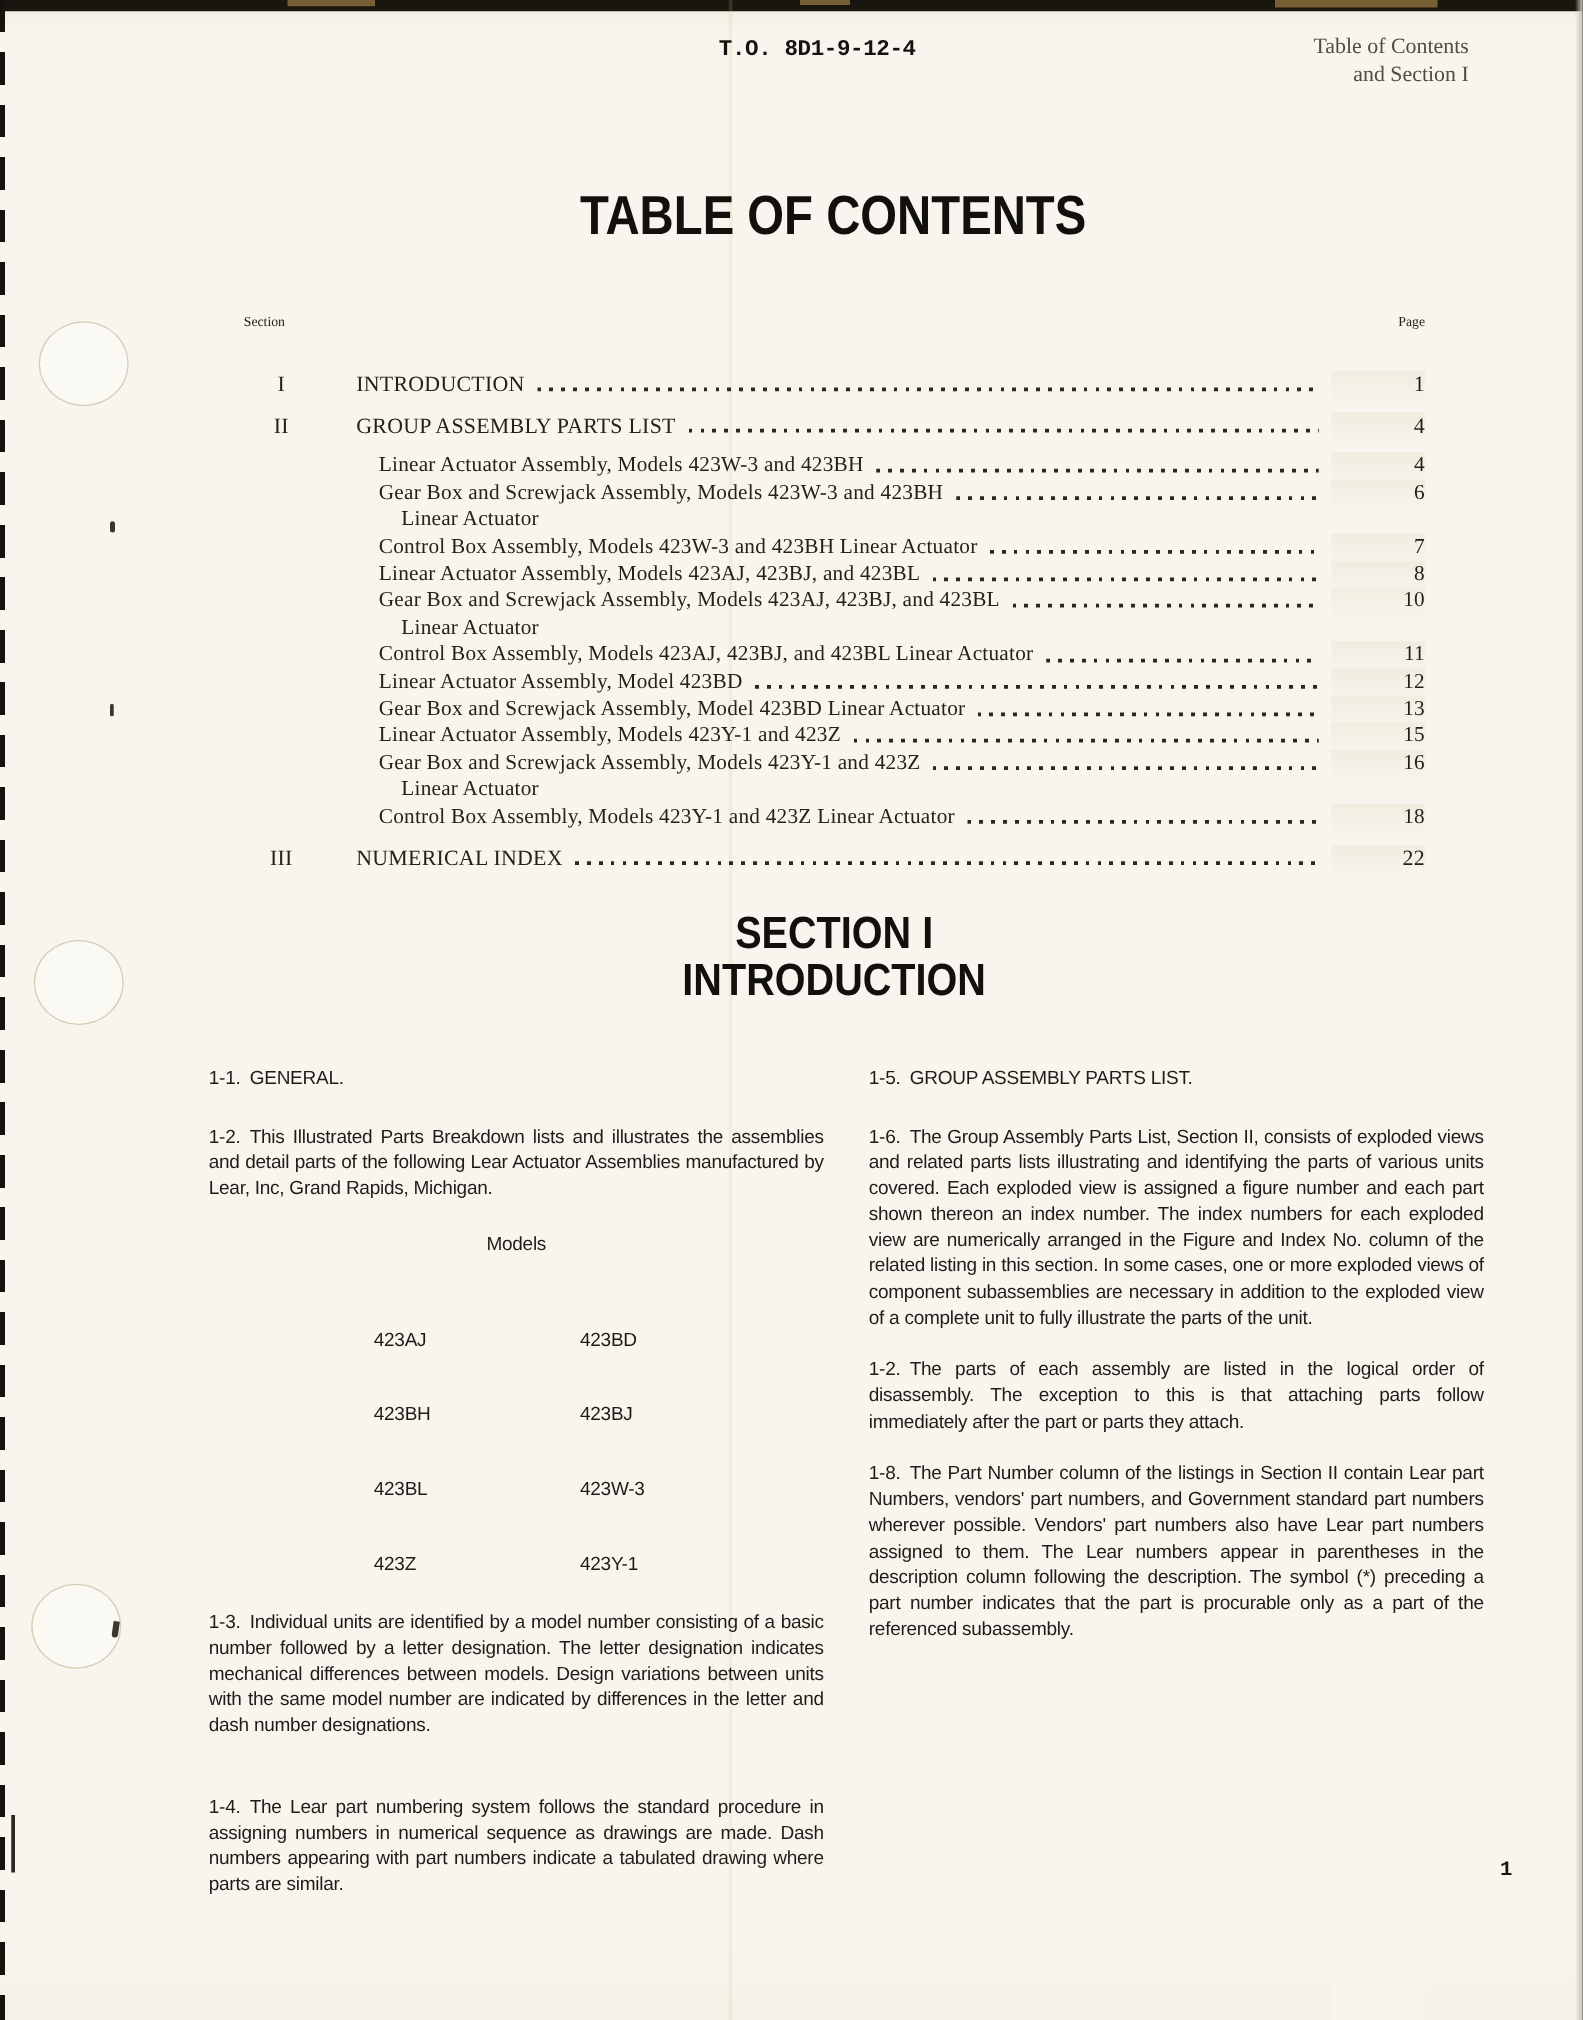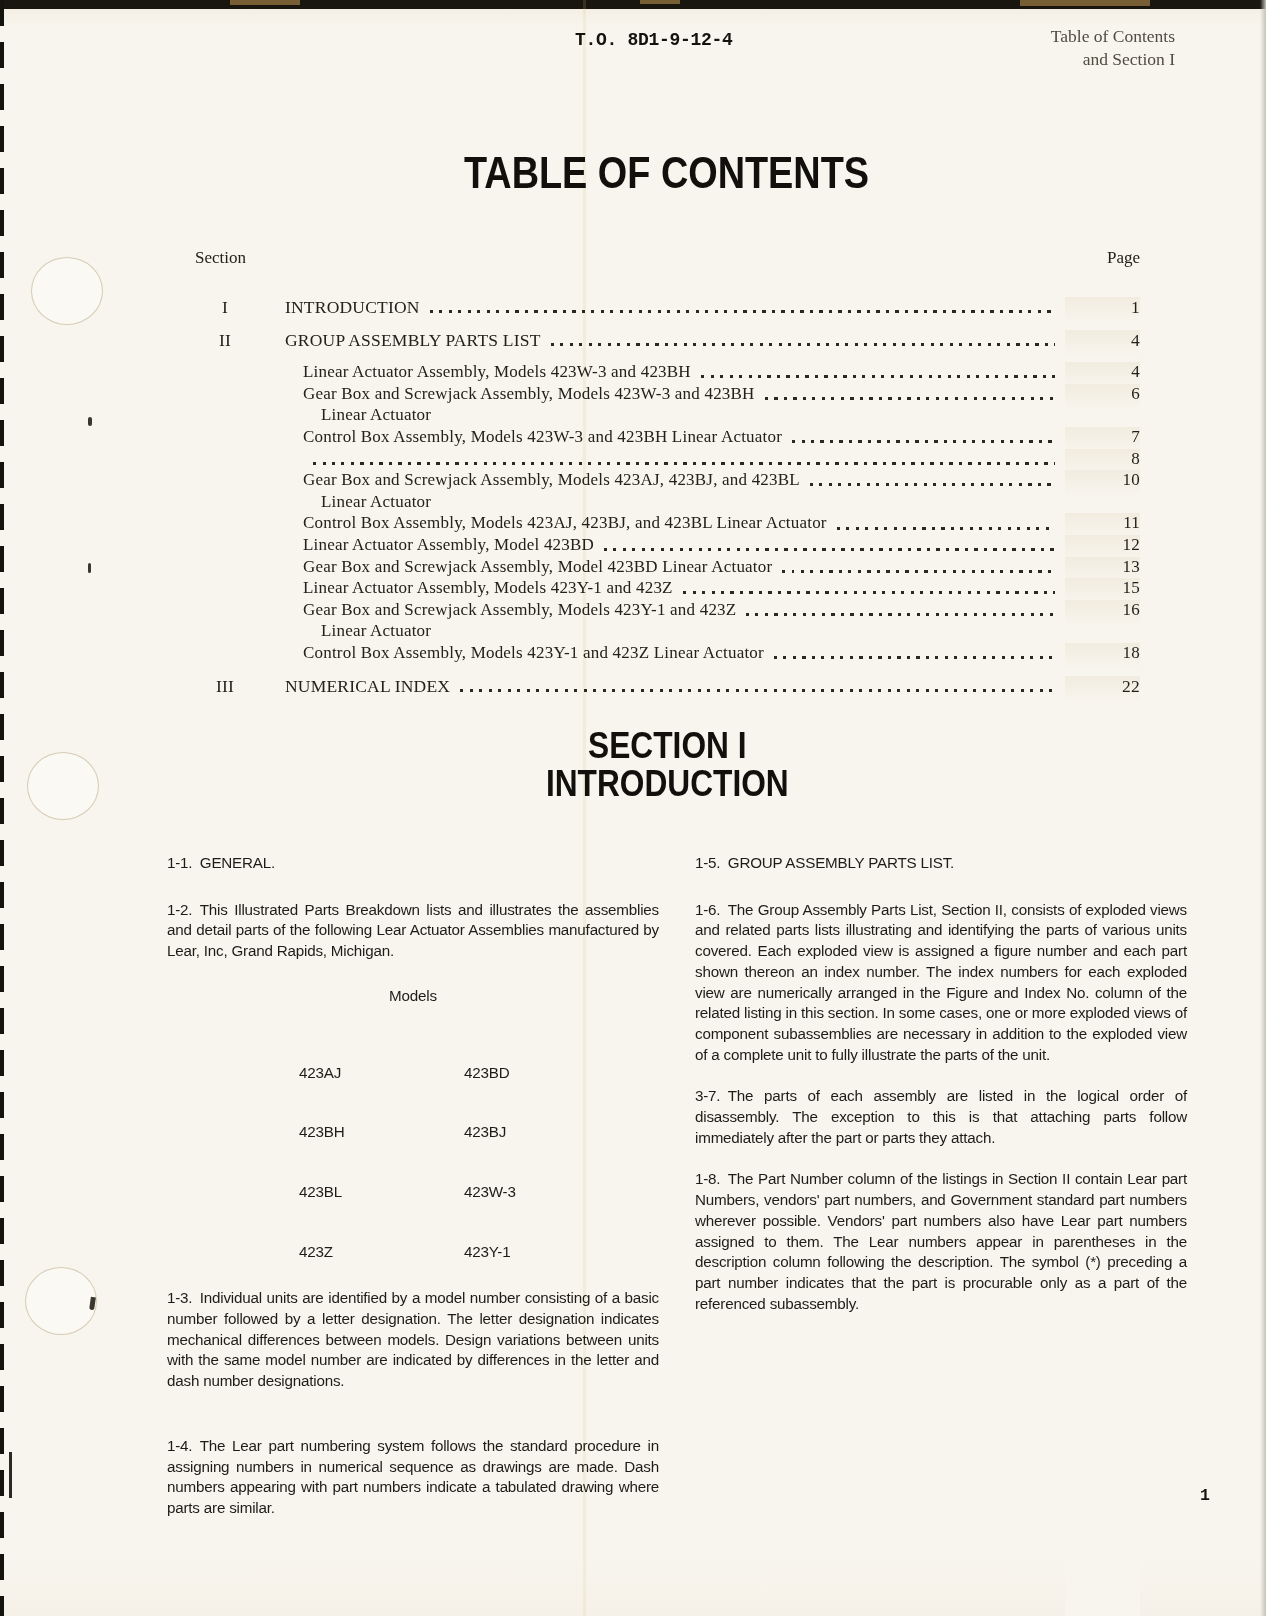--- a/index.html
+++ b/index.html
@@ -39,21 +39,21 @@
     position:absolute; left:0; width:1266px; box-sizing:border-box; padding-left:78px;
     margin:0; text-align:center; font-family:"Liberation Sans", sans-serif;
     font-weight:bold; color:#11100d; transform:scaleX(.86); }
   .toc-title { top:148px; font-size:44px; }
   .sec-title { font-size:36px; transform:scaleX(.88); }
   .sec-title.l1 { top:725px; }
   .sec-title.l2 { top:763px; }
 
   
   .toc { position:absolute; left:195px; top:248px; width:945px; font-size:17px; color:#24211b; }
-  .toc-head { display:flex; justify-content:space-between; font-size:17px; line-height:20px; margin-bottom:29px; }
+  .toc-head { display:flex; justify-content:space-between; font-size:11px; line-height:20px; margin-bottom:29px; }
   .toc-row { display:flex; align-items:baseline; height:21.6px; letter-spacing:.2px; }
   .toc-row.section { font-size:17.5px; margin:11px 0; }
   .toc-row .numeral { width:60px; text-align:center; flex:none; }
   .toc-row.section .label { margin-left:30px; }
   .toc-row.entry { padding-left:108px; }
   .toc-row.cont { padding-left:126px; }
   .dots { flex:1; height:3px; margin:0 10px; align-self:center; transform:translateY(4px);
     background:repeating-linear-gradient(90deg,#2b2822 0 3px, rgba(0,0,0,0) 3px 9.5px); }
   .toc-row .page { width:75px; text-align:right; flex:none; }
 
@@ -132,20 +132,21 @@
         </div>
         <div class="toc-row cont">
           <span class="label">Linear Actuator</span>
         </div>
         <div class="toc-row entry">
           <span class="label">Control Box Assembly, Models 423W-3 and 423BH Linear Actuator</span>
           <span class="dots"></span>
           <span class="page">7</span>
         </div>
         <div class="toc-row entry">
+          <span class="label">Linear Actuator Assembly, Models 423AJ, 423BJ, and 423BL</span>
           <span class="dots"></span>
           <span class="page">8</span>
         </div>
         <div class="toc-row entry">
           <span class="label">Gear Box and Screwjack Assembly, Models 423AJ, 423BJ, and 423BL</span>
           <span class="dots"></span>
           <span class="page">10</span>
         </div>
         <div class="toc-row cont">
           <span class="label">Linear Actuator</span>
@@ -213,18 +214,18 @@
           <div>423Y-1</div>
         </div>
     </div>
     <p>1-3. Individual units are identified by a model number consisting of a basic number followed by a letter designation. The letter designation indicates mechanical differences between models. Design variations between units with the same model number are indicated by differences in the letter and dash number designations.</p>
     <p class="wide">1-4. The Lear part numbering system follows the standard procedure in assigning numbers in numerical sequence as drawings are made. Dash numbers appearing with part numbers indicate a tabulated drawing where parts are similar.</p>
   </section>
 
   <section class="col col-right">
     <h3>1-5. GROUP ASSEMBLY PARTS LIST.</h3>
     <p>1-6. The Group Assembly Parts List, Section II, consists of exploded views and related parts lists illustrating and identifying the parts of various units covered. Each exploded view is assigned a figure number and each part shown thereon an index number. The index numbers for each exploded view are numerically arranged in the Figure and Index No. column of the related listing in this section. In some cases, one or more exploded views of component subassemblies are necessary in addition to the exploded view of a complete unit to fully illustrate the parts of the unit.</p>
-    <p class="tight">3-7. The parts of each assembly are listed in the logical order of disassembly. The exception to this is that attaching parts follow immediately after the part or parts they attach.</p>
+    <p class="tight">1-2. The parts of each assembly are listed in the logical order of disassembly. The exception to this is that attaching parts follow immediately after the part or parts they attach.</p>
     <p class="tight">1-8. The Part Number column of the listings in Section II contain Lear part Numbers, vendors' part numbers, and Government standard part numbers wherever possible. Vendors' part numbers also have Lear part numbers assigned to them. The Lear numbers appear in parentheses in the description column following the description. The symbol (*) preceding a part number indicates that the part is procurable only as a part of the referenced subassembly.</p>
   </section>
 
   <div class="pagenum">1</div>
 </div>
 
 </body></html>

